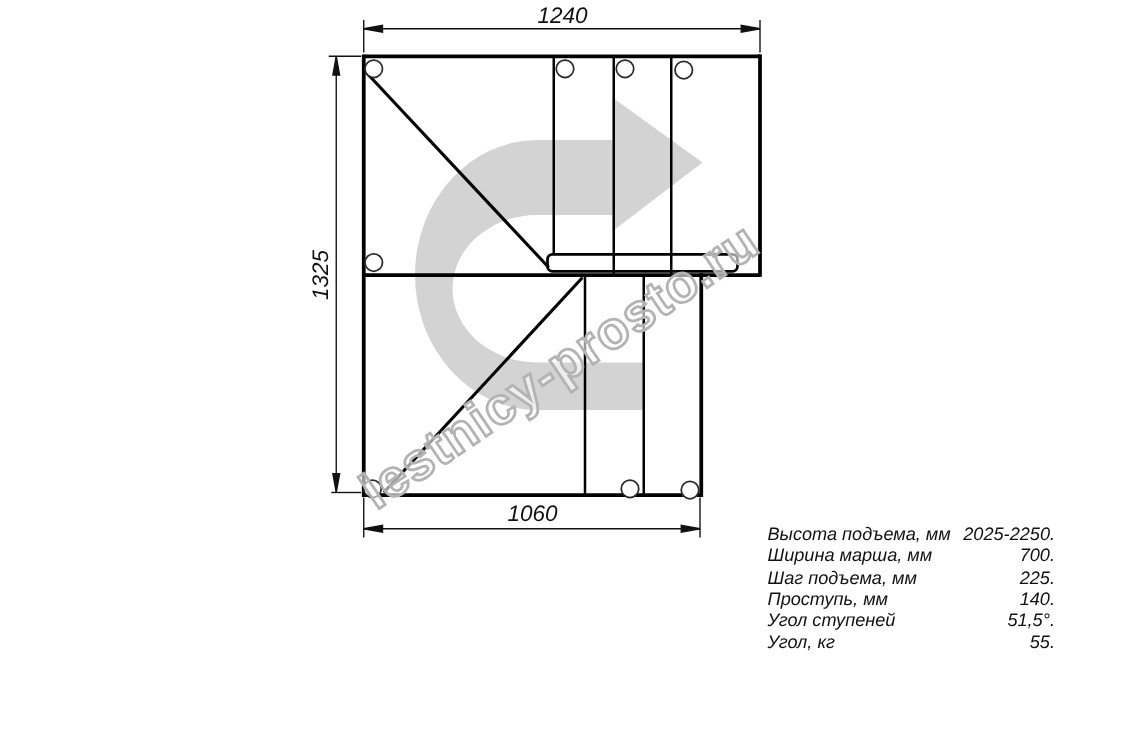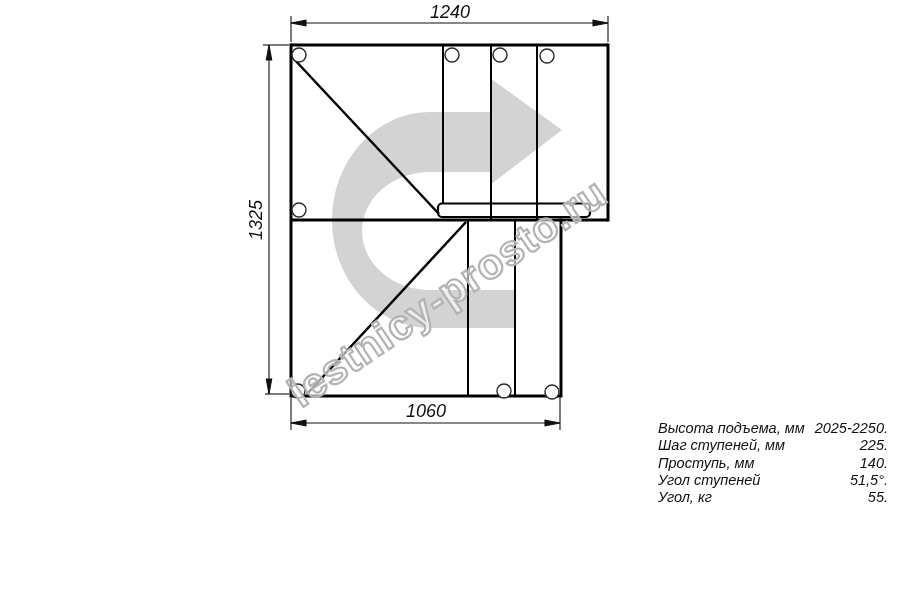--- a/index.html
+++ b/index.html
@@ -1,21 +1,21 @@
 <!DOCTYPE html>
 <html><head>
 <meta charset="utf-8">
 <style>
   html,body{margin:0;padding:0;background:#ffffff;}
   #stage{position:relative;width:900px;height:560px;background:#fff;overflow:hidden;
          font-family:"Liberation Sans",sans-serif;}
   svg{position:absolute;left:0;top:0;}
   .dim-text{font:italic 18px "Liberation Sans",sans-serif;fill:#111;}
   .spec-table{position:absolute;left:614px;top:420px;width:230px;color:#111;
-              font:italic 14.5px "Liberation Sans",sans-serif;margin-left:44px;}
+              font:italic 14.5px "Liberation Sans",sans-serif;}
   .spec-row{display:flex;justify-content:space-between;height:17.3px;line-height:17.3px;white-space:nowrap;}
   .spec-label{text-align:left;}
   .spec-value{text-align:right;}
   .watermark{position:absolute;left:215px;top:268px;width:470px;height:56px;line-height:56px;
              text-align:center;font:bold 42px "Liberation Sans",sans-serif;letter-spacing:1px;
              color:rgba(255,255,255,0.60);-webkit-text-stroke:2.2px #b3b3b3;
              transform:rotate(-34deg);transform-origin:50% 50%;white-space:nowrap;}
 </style>
 </head>
 <body>
@@ -91,21 +91,25 @@
   </svg>
 
   <div class="watermark">lestnicy-prosto.ru</div>
 
   <div class="spec-table">
     <div class="spec-row">
       <span class="spec-label">Высота подъема, мм</span>
       <span class="spec-value">2025-2250.</span>
     </div>
     <div class="spec-row">
-      <span class="spec-label">Шаг ступеней, мм</span>
+      <span class="spec-label">Ширина марша, мм</span>
+      <span class="spec-value">700.</span>
+    </div>
+    <div class="spec-row">
+      <span class="spec-label">Шаг подъема, мм</span>
       <span class="spec-value">225.</span>
     </div>
     <div class="spec-row">
       <span class="spec-label">Проступь, мм</span>
       <span class="spec-value">140.</span>
     </div>
     <div class="spec-row">
       <span class="spec-label">Угол ступеней</span>
       <span class="spec-value">51,5°.</span>
     </div>

